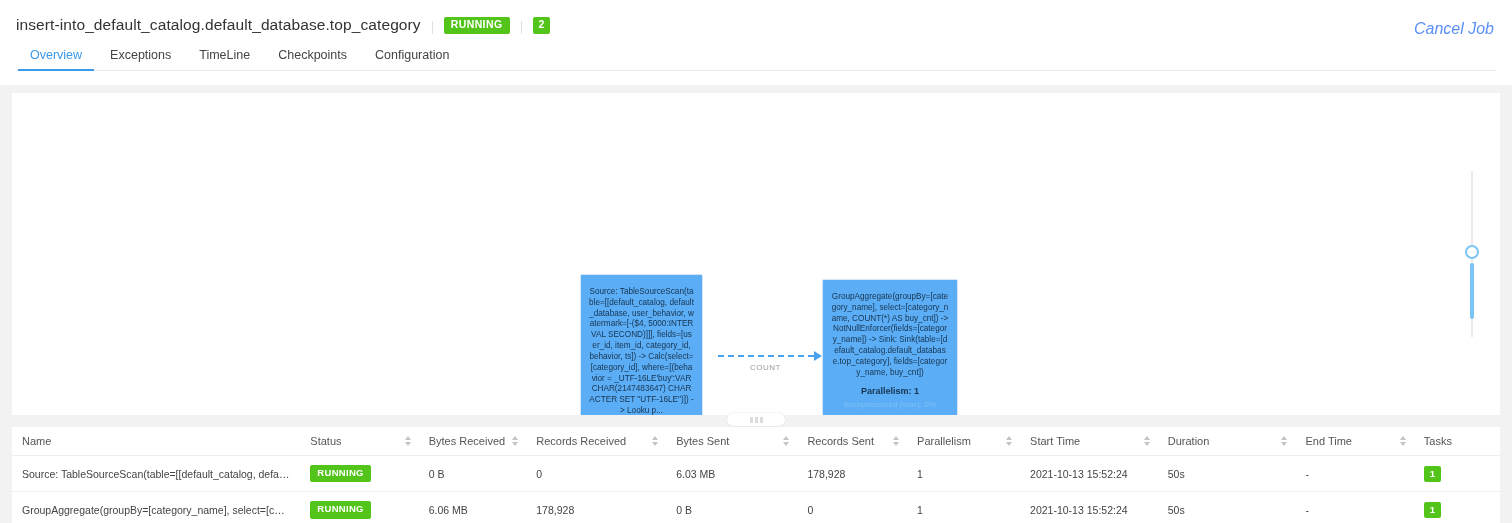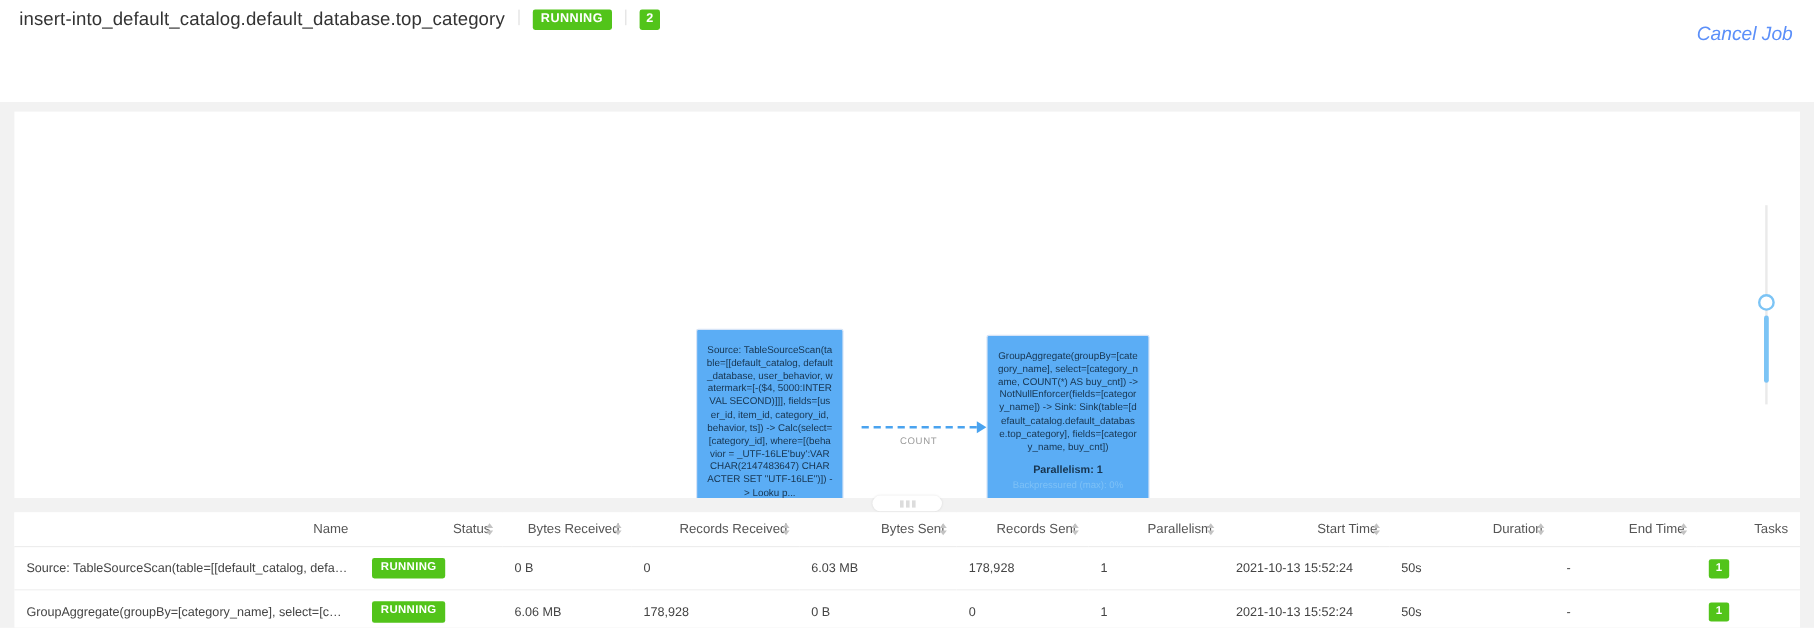--- a/index.html
+++ b/index.html
@@ -15,21 +15,21 @@
 
   
   .job-header {
     background: #ffffff;
     padding: 8px 16px 0 16px;
     position: relative;
     height: 85px;
   }
   .title-row {
     display: flex;
-    align-items: flex-start;
+    align-items: flex-end;
     height: 26px;
   }
   .job-title {
     font-size: 15.5px;
     color: #333;
     font-weight: 400;
     letter-spacing: 0.1px;
   }
   .vdiv {
     display: inline-block;
@@ -239,21 +239,21 @@
     margin: 0 12px;
     position: relative;
   }
   table.vertices {
     width: 100%;
     border-collapse: collapse;
     table-layout: fixed;
     font-size: 10.5px;
   }
   table.vertices th {
-    text-align: right;
+    text-align: left;
     font-weight: 400;
     color: #555;
     font-size: 11px;
     padding: 8px 10px;
     border-bottom: 1px solid #ededed;
     white-space: nowrap;
     position: relative;
     background: #fff;
   }
   table.vertices th.sortable { cursor: pointer; }
@@ -343,20 +343,27 @@
     <span class="job-title">insert-into_default_catalog.default_database.top_category</span>
     <span class="vdiv"></span>
     <span class="badge-running">RUNNING</span>
     <span class="vdiv"></span>
     <span class="badge-count">2</span>
   </div>
 
 
   <div class="cancel-job">Cancel Job</div>
 
+  <div class="tabs" id="tabs">
+      <div class="tab active">Overview</div>
+      <div class="tab">Exceptions</div>
+      <div class="tab">TimeLine</div>
+      <div class="tab">Checkpoints</div>
+      <div class="tab">Configuration</div>
+    </div>
 </div>
 
 <div class="content">
   <div class="graph-panel">
 
     <div class="node" id="node-source">
       <div class="node-desc">Source: TableSourceScan(table=[[default_catalog, default_database, user_behavior, watermark=[-($4, 5000:INTERVAL SECOND)]]], fields=[user_id, item_id, category_id, behavior, ts]) -&gt; Calc(select=[category_id], where=[(behavior = _UTF-16LE'buy':VARCHAR(2147483647) CHARACTER SET "UTF-16LE")]) -&gt; Looku p...</div>
       <div class="node-par">Parallelism: 1</div>
 
     </div>

